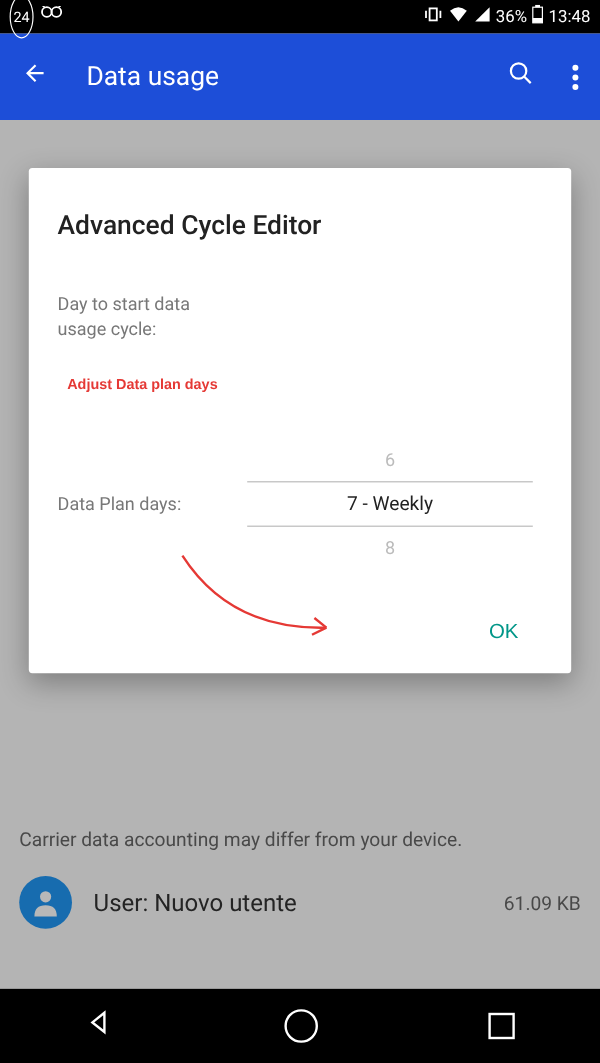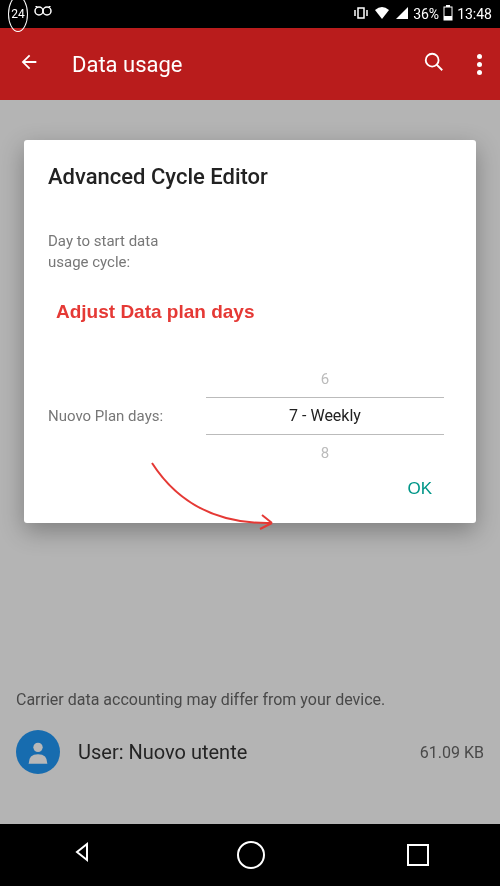--- a/index.html
+++ b/index.html
@@ -24,21 +24,21 @@
     .status-right { margin-left: auto; display: flex; align-items: center; gap: 4px; }
     .circle-badge {
       width: 20px; height: 36px;
       border: 1.5px solid #fff;
       border-radius: 50%;
       display: flex; align-items: center; justify-content: center;
       font-size: 12px;
     }
     .action-bar {
       height: 72px;
-      background: #b91c1c;
+      background: #1d4ed8;
       color: #fff;
       display: flex;
       align-items: center;
       padding: 0 18px;
     }
     .back-arrow { font-size: 22px; margin-right: 32px; cursor: pointer; }
     .action-title { font-size: 22px; font-weight: 400; }
     .action-icons { margin-left: auto; display: flex; gap: 32px; align-items: center; font-size: 22px; }
     .content-bg {
       position: absolute;
@@ -76,21 +76,21 @@
       top: 100px; left: 0; right: 0; bottom: 62px;
       background: rgba(0,0,0,0.28);
     }
     .dialog {
       position: absolute;
       top: 140px;
       left: 24px; right: 24px;
       background: #fff;
       border-radius: 3px;
       box-shadow: 0 8px 24px rgba(0,0,0,0.3);
-      padding: 24px 24px 16px 24px;
+      padding: 36px 24px 16px 24px;
     }
     .dialog-title {
       font-size: 22px;
       font-weight: 500;
       color: #222;
       margin-bottom: 42px;
     }
     .row { display: flex; align-items: center; }
     .label-col { width: 150px; font-size: 15px; color: #777; line-height: 1.4; }
     .picker-col { flex: 1; display: flex; gap: 18px; }
@@ -110,34 +110,35 @@
       background: #4dd0e1;
     }
     .plandays-block { margin-top: 38px; display: flex; align-items: center; }
     .plandays-wheel { flex: 1; text-align: center; }
     .plandays-wheel .gray-line { height: 1px; background: #bbb; margin: 0 8px; }
     .plandays-item { height: 36px; line-height: 36px; font-size: 15px; color: #bbb; }
     .plandays-item.active { color: #222; font-size: 16px; }
     .annotation {
       color: #e53935;
       font-family: "Comic Sans MS", cursive, sans-serif;
-      font-size: 19px;
+      font-size: 12px;
       font-weight: bold;
       margin-top: 28px;
       margin-left: 8px;
     }
     .arrow-svg {
       position: absolute;
       left: 108px;
       top: 315px;
       pointer-events: none;
     }
     .dialog-actions {
       display: flex;
       justify-content: flex-end;
+      margin-top: 34px;
       padding-right: 8px;
     }
     .ok-btn {
       color: #009688;
       font-size: 17px;
       font-weight: 500;
       background: none;
       border: none;
       cursor: pointer;
       padding: 8px 12px;
@@ -252,21 +253,21 @@
   </div>
 
   <div class="annotation">Adjust Data plan days</div>
 
   <svg class="arrow-svg" width="160" height="90" viewBox="0 0 160 90">
     <path d="M20 8 Q 60 70 140 68" fill="none" stroke="#e53935" stroke-width="2"></path>
     <path d="M140 68 L130 60 M140 68 L128 74" fill="none" stroke="#e53935" stroke-width="2"></path>
   </svg>
 
   <div class="plandays-block">
-    <div class="label-col">Nuovo Plan days:</div>
+    <div class="label-col">Data Plan days:</div>
     <div class="plandays-wheel">
       <div class="plandays-item">6</div>
       <div class="gray-line"></div>
       <div class="plandays-item active">7 - Weekly</div>
       <div class="gray-line"></div>
       <div class="plandays-item">8</div>
     </div>
   </div>
 
   <div class="dialog-actions">

